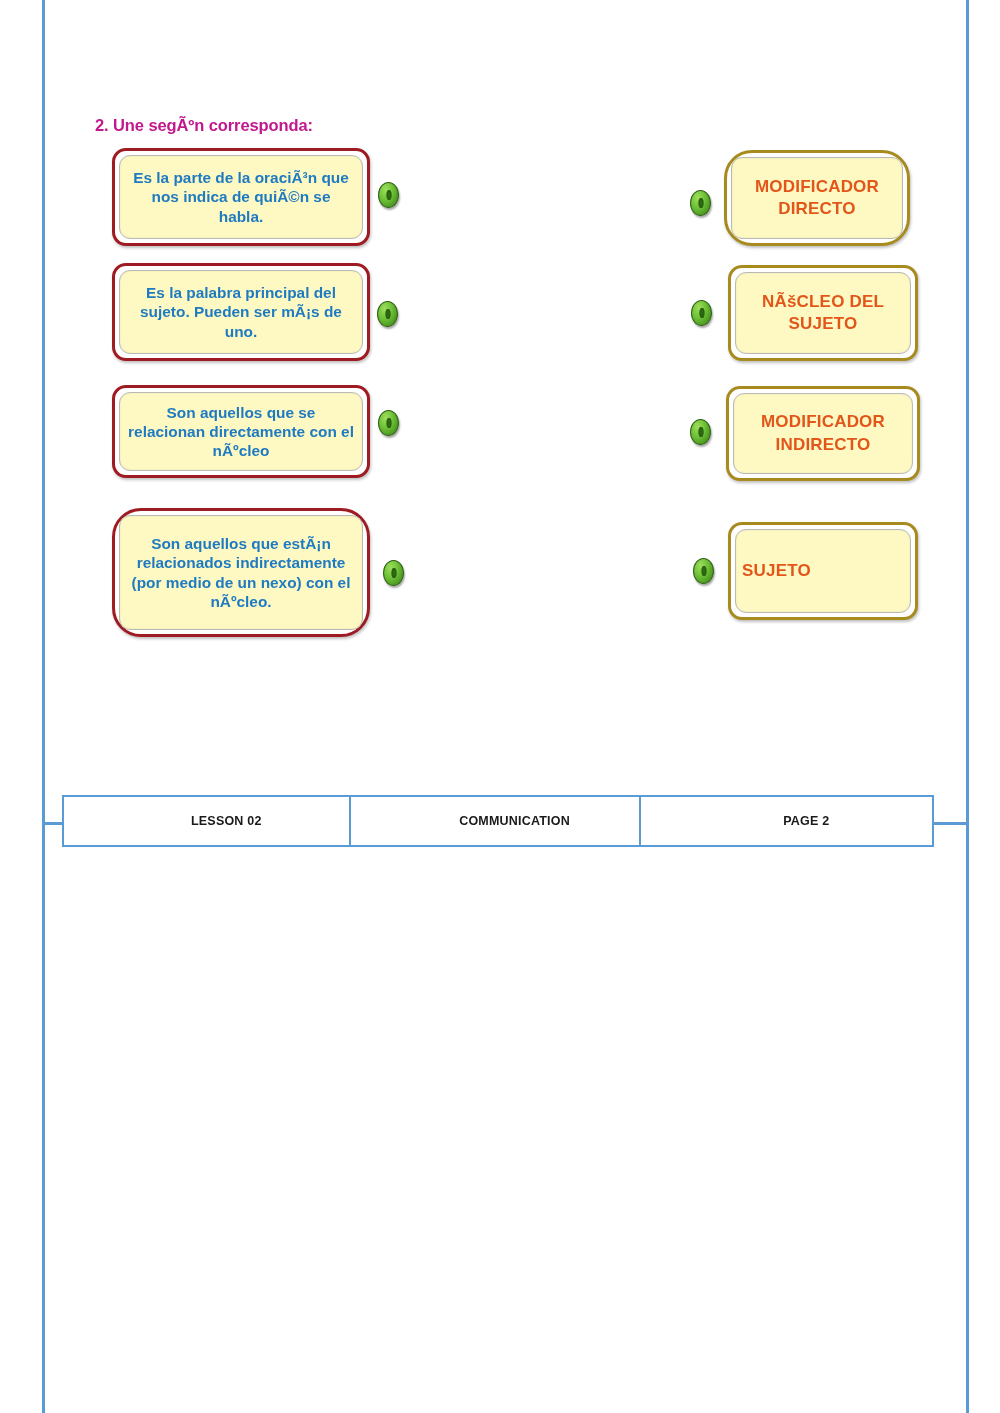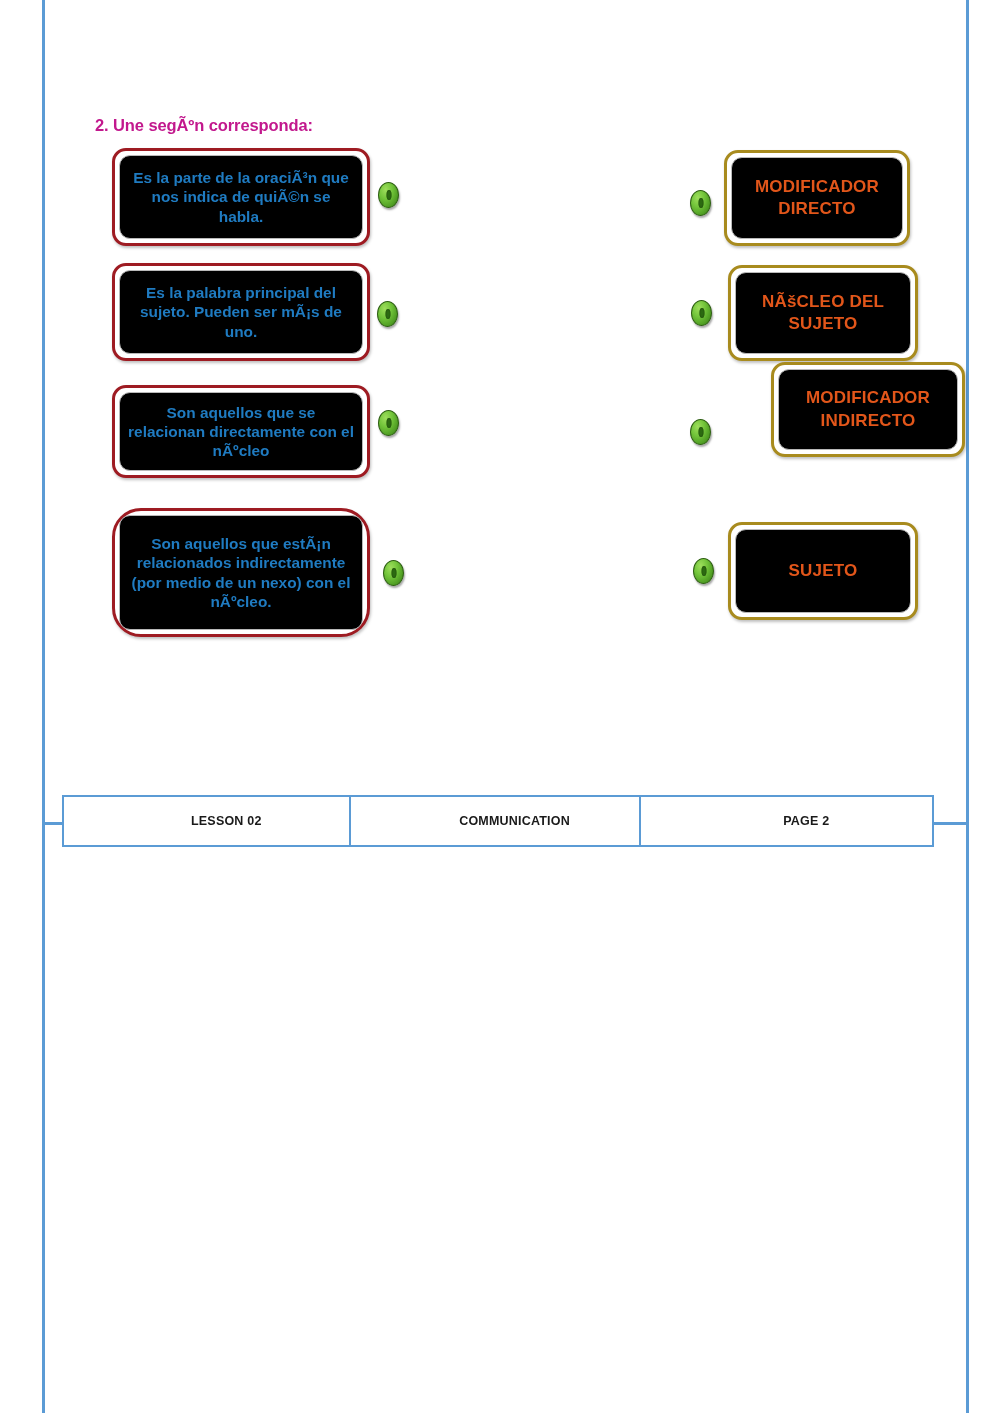--- a/index.html
+++ b/index.html
@@ -57,24 +57,23 @@
     background: #ffffff;
     padding: 4px;
     box-shadow: 1px 2px 3px rgba(0,0,0,0.25);
   }
   .card .inner {
     box-sizing: border-box;
     width: 100%;
     height: 100%;
     border: 1px solid #b9b9b9;
     border-radius: 11px;
-    background: #000000;
+    background: #fef9c3;
     display: flex;
     align-items: center;
-    justify-content: center;
     box-shadow: inset 0 0 2px rgba(0,0,0,0.10);
   }
   .card .label {
     text-align: center;
     line-height: 1.24;
   }
 
   
   .card.left-card {
     border: 3px solid #9e1b22;
@@ -191,33 +190,33 @@
   <div class="connector" style="left:378px; top:182px;"></div>
   <div class="connector" style="left:377px; top:301px;"></div>
   <div class="connector" style="left:378px; top:410px;"></div>
   <div class="connector" style="left:383px; top:560px;"></div>
 
   <div class="connector" style="left:690px; top:190px;"></div>
   <div class="connector" style="left:691px; top:300px;"></div>
   <div class="connector" style="left:690px; top:419px;"></div>
   <div class="connector" style="left:693px; top:558px;"></div>
 
-  <div class="card right-card" style="left:724px; top:150px; width:186px; height:96px;">
+  <div class="card right-card" style="left:724px; top:150px; width:186px; height:96px;border-radius:28px;">
     <div class="inner">
       <div class="label">MODIFICADOR DIRECTO</div>
     </div>
   </div>
 
   <div class="card right-card" style="left:728px; top:265px; width:190px; height:96px;">
     <div class="inner">
       <div class="label">NÃšCLEO DEL SUJETO</div>
     </div>
   </div>
 
-  <div class="card right-card" style="left:726px; top:362px; width:194px; height:95px;margin-left:45px;">
+  <div class="card right-card" style="left:726px; top:386px; width:194px; height:95px;">
     <div class="inner">
       <div class="label">MODIFICADOR INDIRECTO</div>
     </div>
   </div>
 
   <div class="card right-card" style="left:728px; top:522px; width:190px; height:98px;">
     <div class="inner">
       <div class="label">SUJETO</div>
     </div>
   </div>

